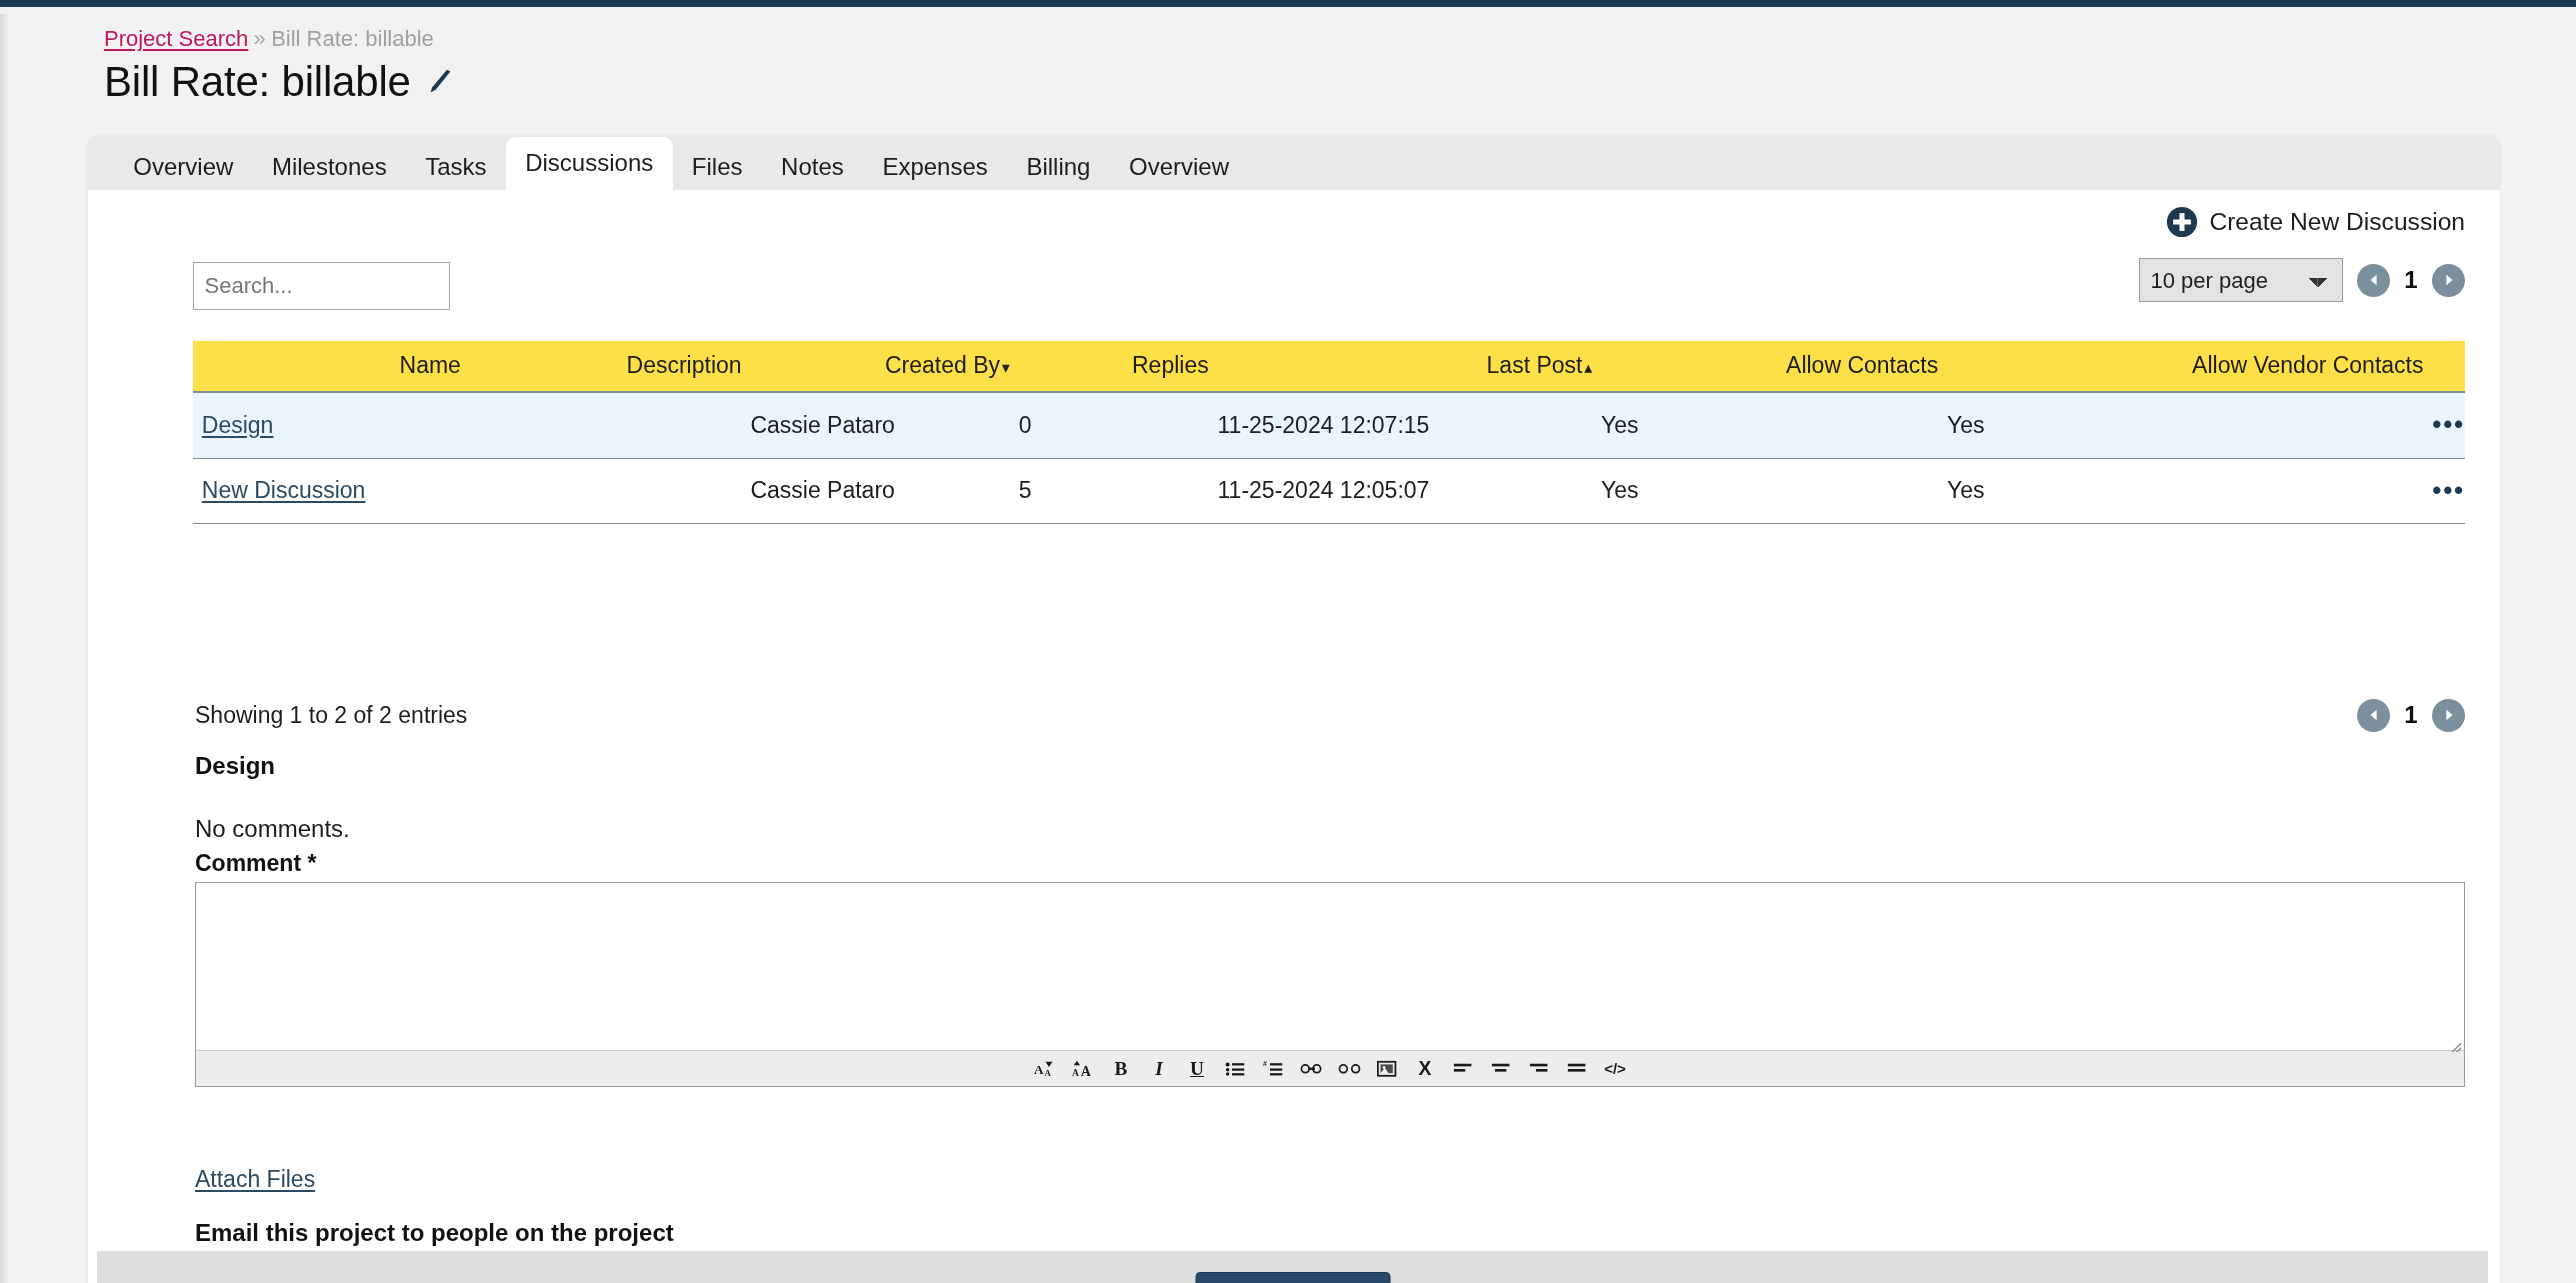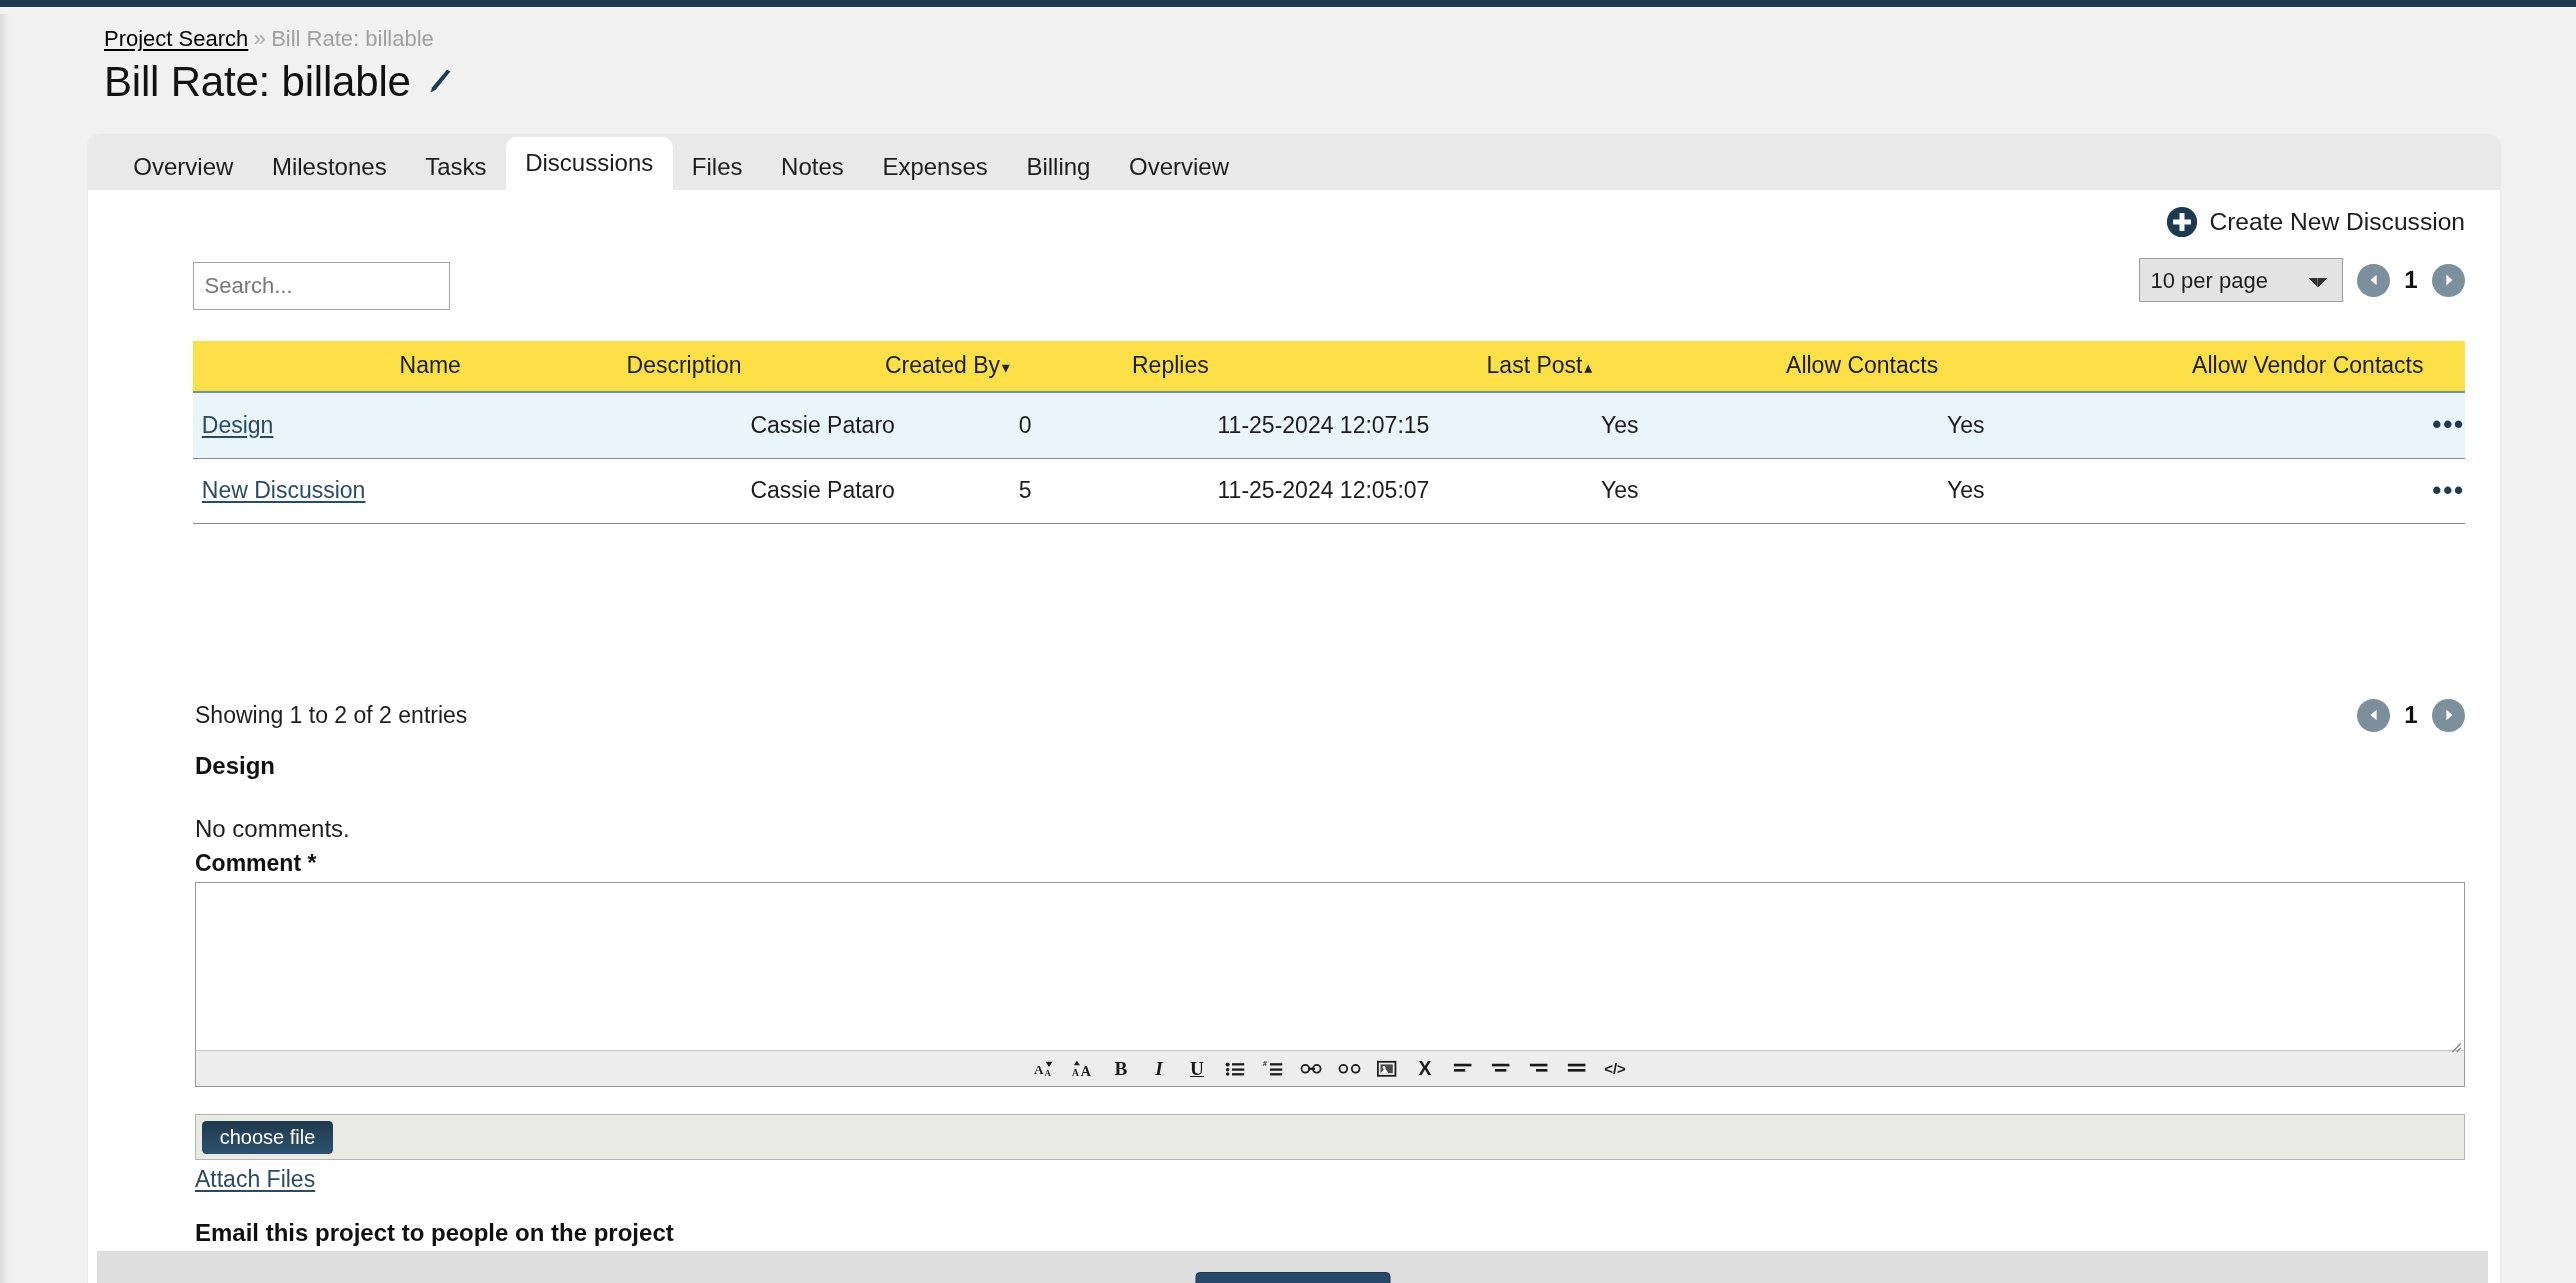--- a/index.html
+++ b/index.html
@@ -30,21 +30,21 @@
   .right-edge {
     position:absolute; right:0; top:7px; width:12.3px; bottom:0;
     background:#f1f1f1;
   }
 
   .breadcrumb {
     position:absolute; left:104px; top:19.3px;
     font-size:22px; color:#9a9a9a;
   }
   .breadcrumb a {
-    color:#000000; text-underline-offset:2.6px;
+    color:#be185d; text-underline-offset:2.6px;
   }
   .breadcrumb .sep { color:#a9a9a9; padding:0 5.3px; }
   .breadcrumb .cur { color:#a0a0a0; }
 
   .page-title-row {
     position:absolute; left:104px; top:51px;
     display:flex; align-items:center; gap:16px;
   }
   .page-title { font-size:42px; color:#111; font-weight:400; letter-spacing:-0.2px; }
   .pencil { width:26px; height:26px; display:block; }
@@ -438,23 +438,20 @@
                 <rect x="1" y="3" width="20" height="3" fill="#1a1a1a"></rect>
                 <rect x="1" y="9" width="20" height="3" fill="#1a1a1a"></rect>
               </svg>
           </span>
           <span class="tb-btn">
               <span class="tb-glyph" style="font-size:15px;font-family:'Liberation Sans',sans-serif;">&lt;/&gt;</span>
             </span>
         </div>
       </div>
 
-      <div class="file-bar">
-        <button class="choose-file">choose file</button>
-      </div>
       <div class="attach-files">Attach Files</div>
 
       <div class="email-head">Email this project to people on the project</div>
       <div class="checkall-row">
         <a href="#">Check all</a><span class="slash">/</span><a href="#">Uncheck all</a>
       </div>
 
     </div>
   </div>
 

